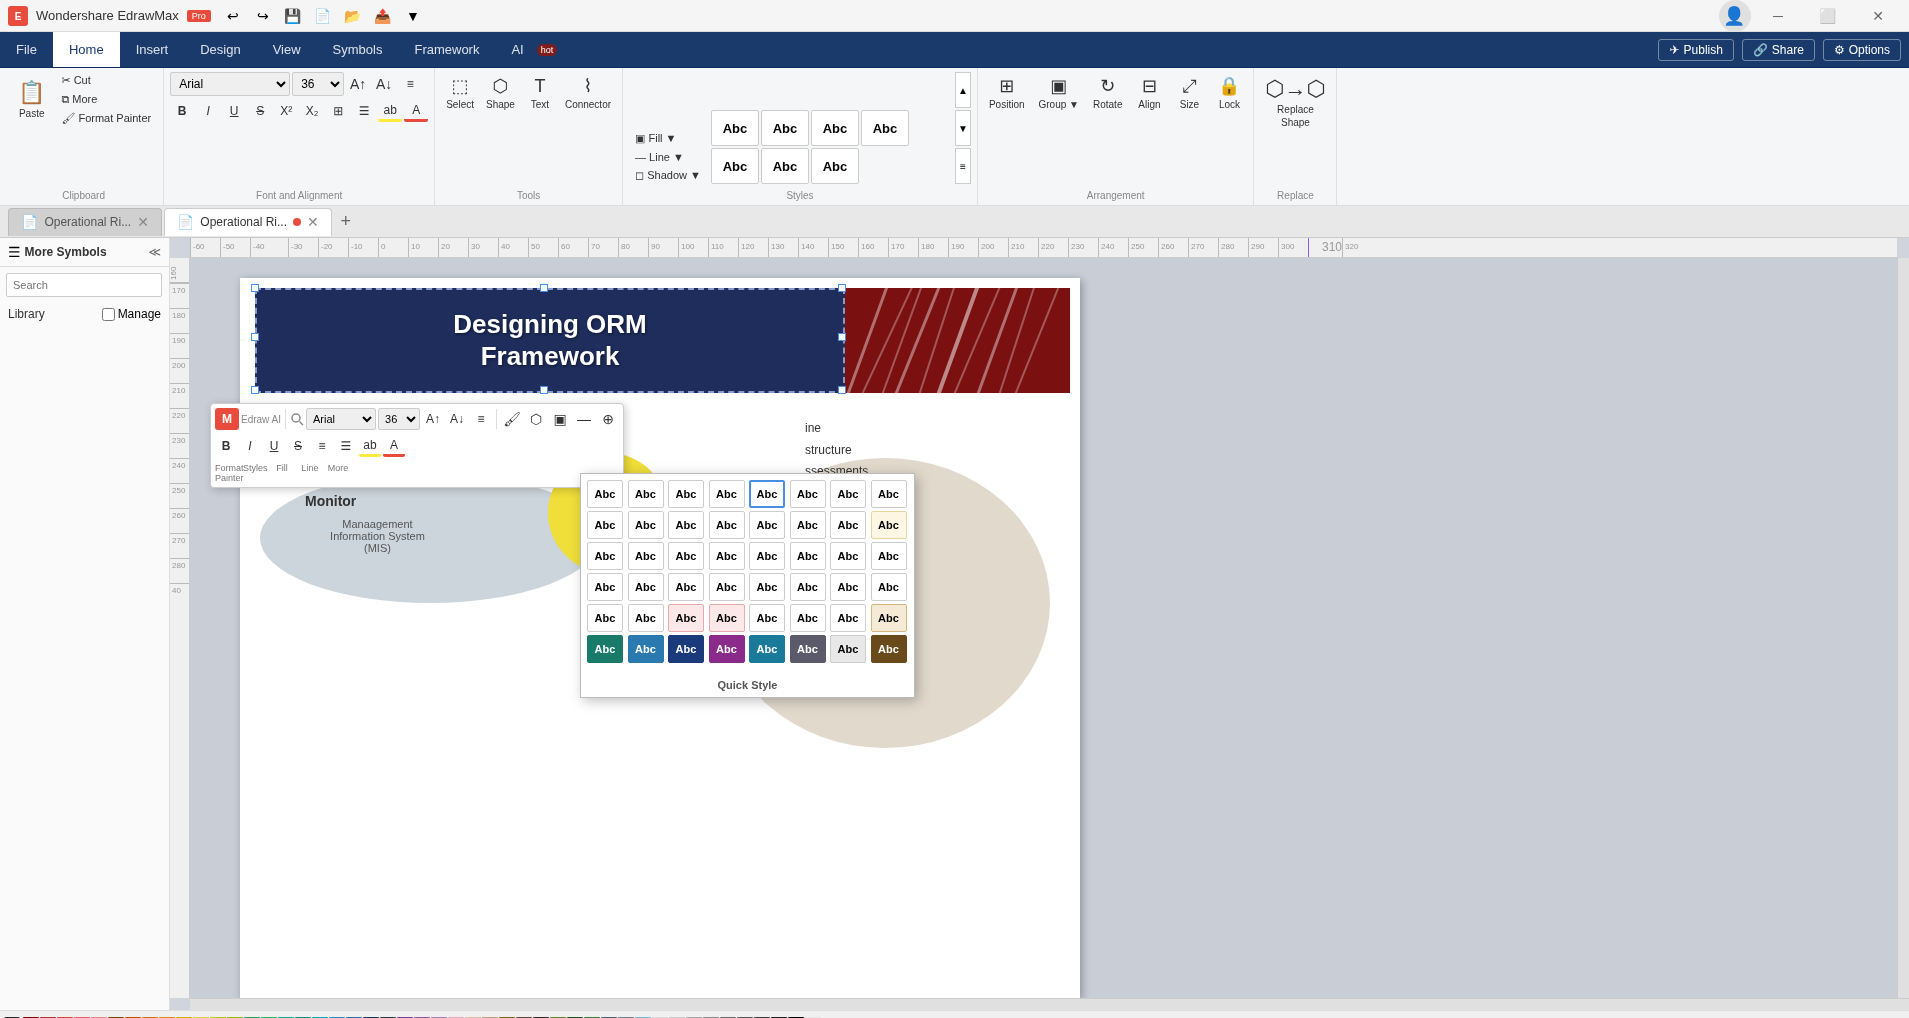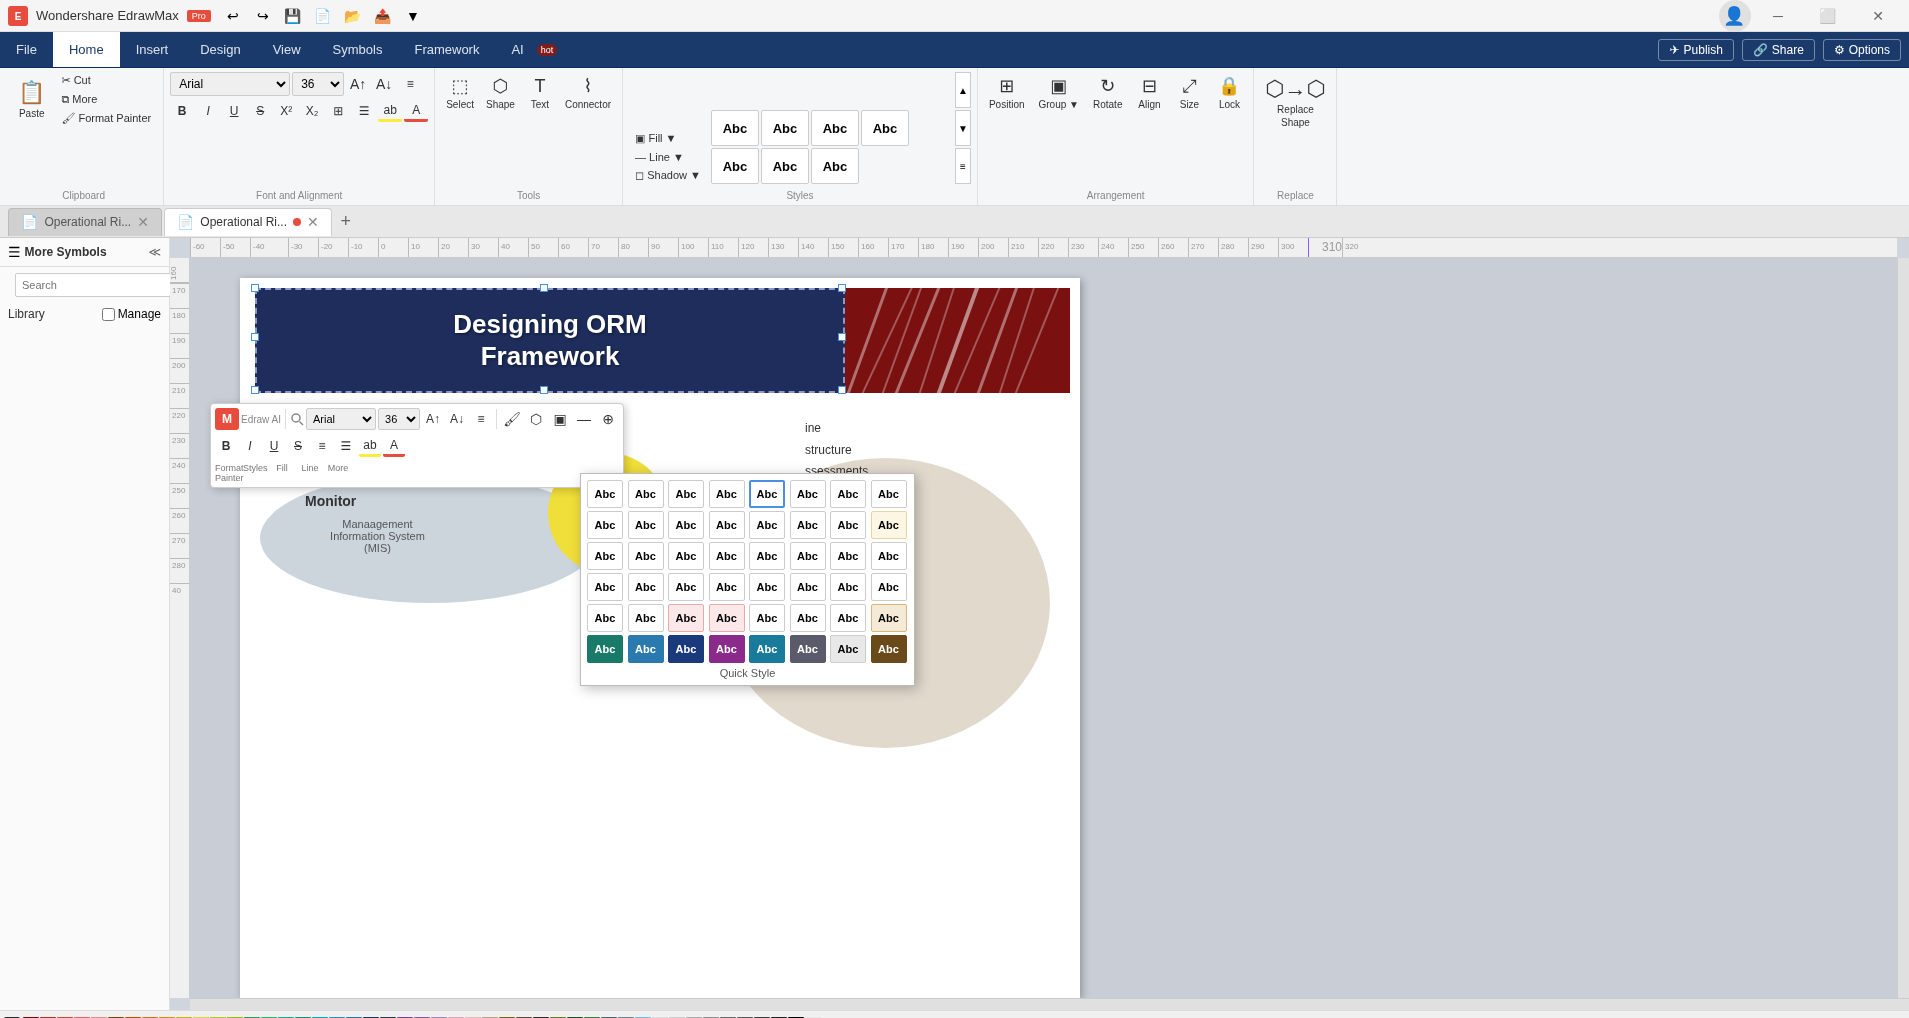--- a/index.html
+++ b/index.html
@@ -97,21 +97,21 @@
     #sidebar {
       width: 170px; background: #fafafa; border-right: 1px solid #ddd;
       display: flex; flex-direction: column;
     }
     #sidebar-header {
       display: flex; align-items: center; padding: 6px 8px;
       border-bottom: 1px solid #ddd; gap: 4px;
     }
     .sidebar-title { font-size: 12px; font-weight: 600; color: #333; flex: 1; }
     .sidebar-chevron { color: #666; font-size: 12px; cursor: pointer; }
-    .search-row { display: flex; gap: 20px; padding: 6px 15px; }
+    .search-row { display: flex; gap: 20px; padding: 6px 6px; }
     .sidebar-search { flex: 1; height: 24px; border: 1px solid #ccc; border-radius: 2px; padding: 0 6px; font-size: 11px; }
     .search-btn { background: #4a90e2; color: white; border: none; border-radius: 2px; padding: 2px 8px; cursor: pointer; font-size: 11px; }
     .lib-row { display: flex; align-items: center; justify-content: space-between; padding: 4px 8px; }
     .lib-label { font-size: 12px; color: #333; }
     .manage-checkbox { margin-right: 3px; }
 
     
     #canvas-area {
       flex: 1; background: #d0d4dc; overflow: hidden; position: relative;
     }
@@ -135,21 +135,21 @@
       position: absolute; top: 240px; left: 415px;
       background: white; border: 1px solid #ccc;
       box-shadow: 3px 3px 10px rgba(0,0,0,0.25);
       z-index: 200; padding: 8px; width: 330px;
     }
     .qs-cell {
       width: 36px; height: 28px; border: 1px solid #ccc; background: white;
       display: flex; align-items: center; justify-content: center;
       font-size: 11px; font-weight: bold; cursor: pointer; border-radius: 2px;
     }
-    .qs-label { text-align: center; font-size: 11px; color: #555; margin-top: 4px; font-weight: 400; }
+    .qs-label { text-align: center; font-size: 11px; color: #555; margin-top: 16px; font-weight: 700; }
 
     
     #color-palette {
       height: 28px; background: #f0f0f0; border-top: 1px solid #ddd;
       display: flex; align-items: center; padding: 0 4px; gap: 1px; overflow: hidden;
     }
     .color-swatch { width: 16px; height: 16px; border-radius: 1px; cursor: pointer; border: 1px solid rgba(0,0,0,0.1); flex-shrink: 0; }
 
     
     .scrollbar-h {

